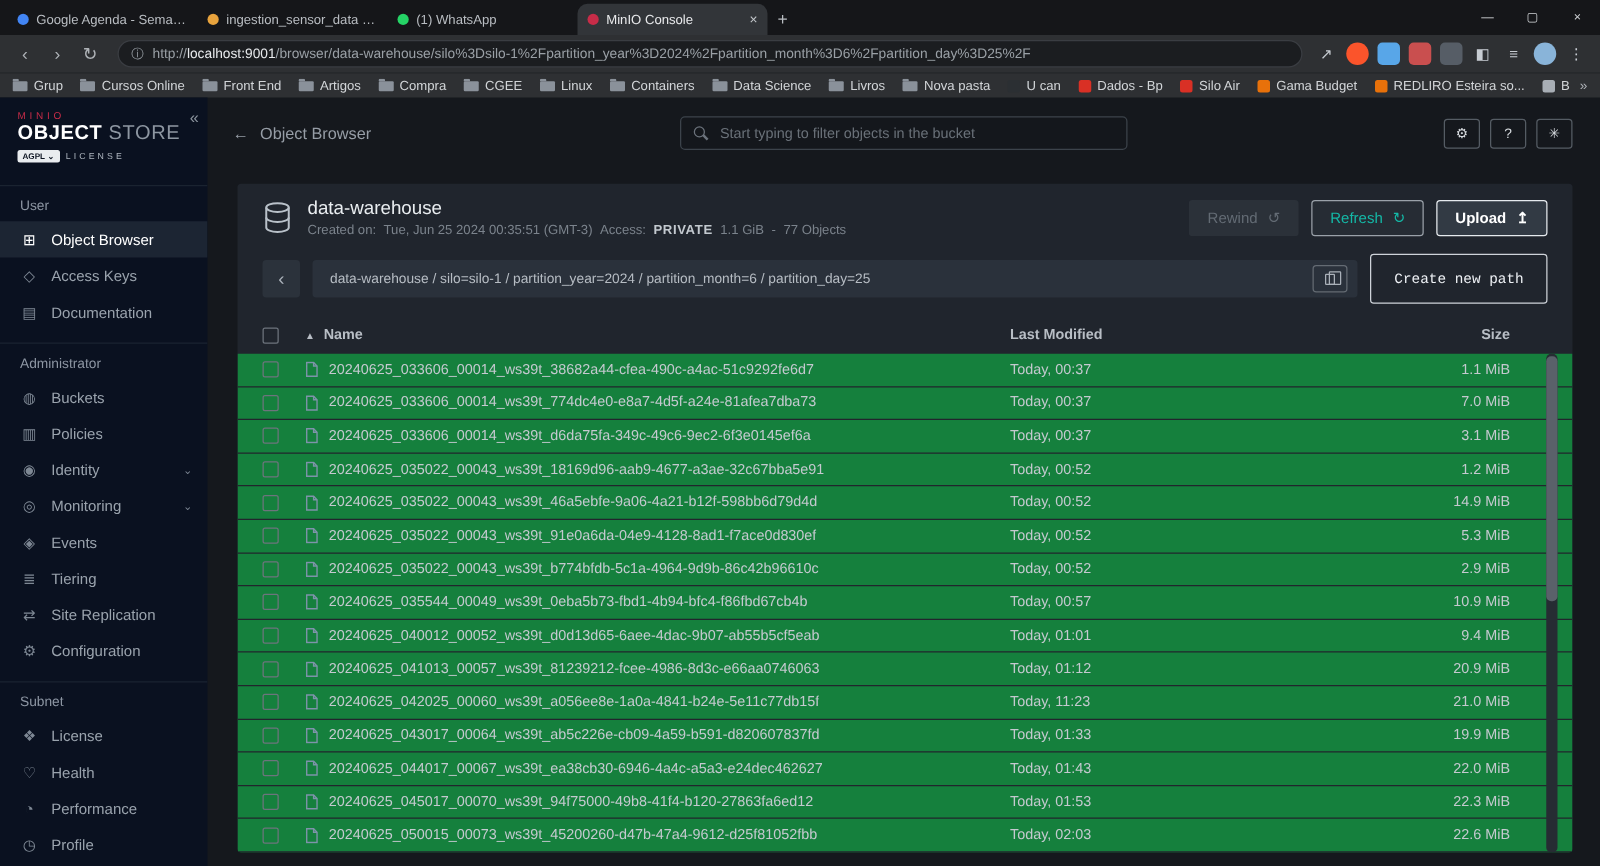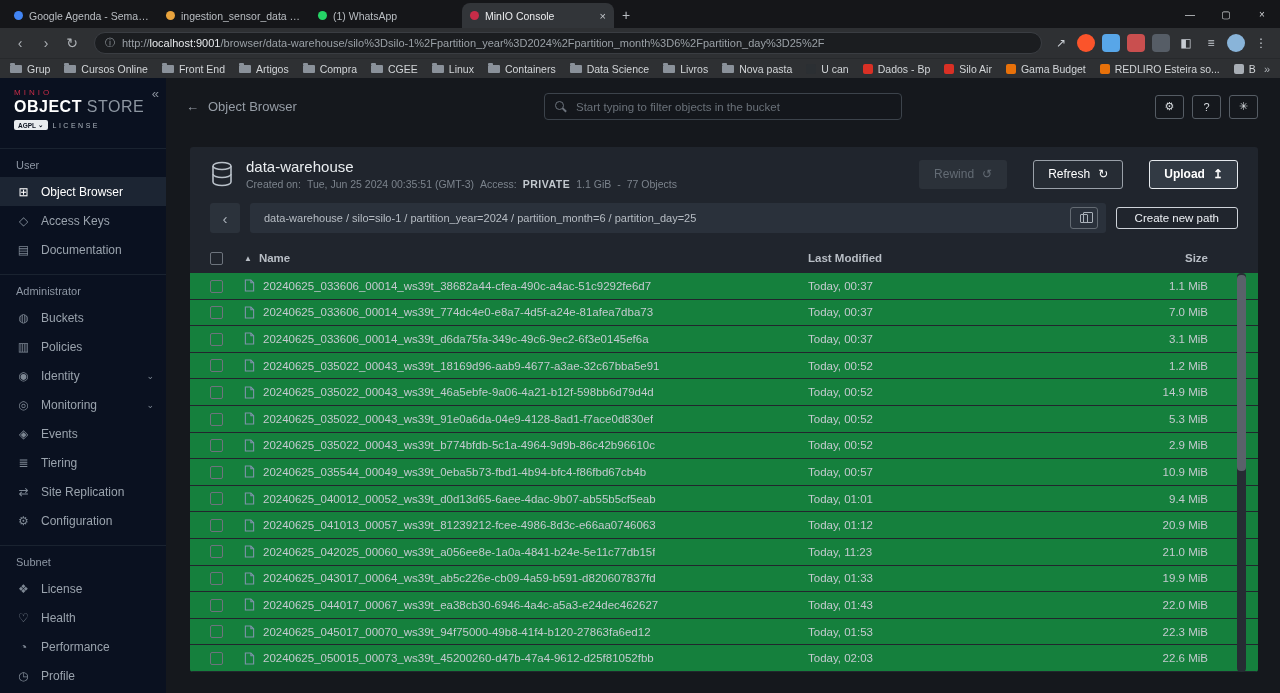--- a/index.html
+++ b/index.html
@@ -72,27 +72,27 @@
   .hdr-actions{margin-left:auto;display:flex;gap:8px}
   .hbtn{width:29px;height:24px;border:1px solid #555c64;border-radius:3px;display:flex;align-items:center;justify-content:center;font-size:11px;color:#d6dade}
 
   .content{padding:12px 22px 0 24px}
   .card{background:#20252d;border-radius:3px;overflow:hidden}
   .bucket-head{display:flex;align-items:center;gap:12px;padding:8px 20px;height:54px}
   .bucket-icon{color:#b9c1c9;flex:none;display:flex}
   .bucket-name{font-size:15px;font-weight:normal;color:#e9edf0;margin-bottom:3px}
   .bucket-sub{font-size:10.5px;color:#7b838c;display:flex;align-items:center;gap:6px;white-space:nowrap}
   .m-strong{color:#c3c9cf;font-weight:bold;letter-spacing:.5px}
-  .bucket-actions{margin-left:auto;display:flex;gap:26px}
+  .bucket-actions{margin-left:auto;display:flex;gap:10px}
   .btn{height:29px;padding:0 14px;border-radius:3px;font-size:12px;display:inline-flex;align-items:center;gap:8px;border:1px solid transparent;background:none;font-family:"Liberation Sans",sans-serif;cursor:default;white-space:nowrap}
   .bicon{font-size:12px}
   .btn-disabled{background:#2b3139;color:#636b74}
-  .btn-outline{background:#262c34;border-color:#9aa1a9;color:#ffffff}
+  .btn-outline{background:#262c34;border-color:#9aa1a9;color:#14b8a6}
   .btn-primary{background:#323a44;border-color:#e6eaee;color:#fff;font-weight:bold}
-  .btn-outline2{height:22px;border:1px solid #ced3d9;border-radius:3px;padding:0 18px;font-size:11.5px;color:#eef1f5;background:transparent;font-family:Liberation Sans, sans-serif;white-space:nowrap}
+  .btn-outline2{height:40px;border:1px solid #ced3d9;border-radius:3px;padding:0 18px;font-size:11.5px;color:#eef1f5;background:transparent;font-family:Liberation Mono, monospace;white-space:nowrap}
 
   .crumb-row{display:flex;align-items:center;gap:10px;padding:2px 20px 10px}
   .crumb-back{width:30px;height:30px;background:#2b323b;border-radius:3px;display:flex;align-items:center;justify-content:center;color:#aab1b9;font-size:15px;flex:none}
   .crumb-bar{flex:1;height:30px;background:#2a313b;border-radius:3px;display:flex;align-items:center;padding:0 8px 0 14px;gap:8px;min-width:0}
   .crumb-text{flex:1;font-size:11px;color:#b7bdc4;white-space:nowrap;overflow:hidden;text-overflow:ellipsis}
   .copy-btn{width:28px;height:22px;border:1px solid #646b73;border-radius:3px;display:flex;align-items:center;justify-content:center;flex:none}
   .copy-ic{width:8px;height:9px;border:1px solid #aab1b9;border-radius:1px;position:relative}
   .copy-ic::before{content:"";position:absolute;top:-3px;left:2px;width:8px;height:9px;border:1px solid #aab1b9;border-radius:1px}
 
   .thead{display:flex;align-items:center;height:30px;padding:0 20px;font-size:11.5px;font-weight:bold;color:#b8bec5}

